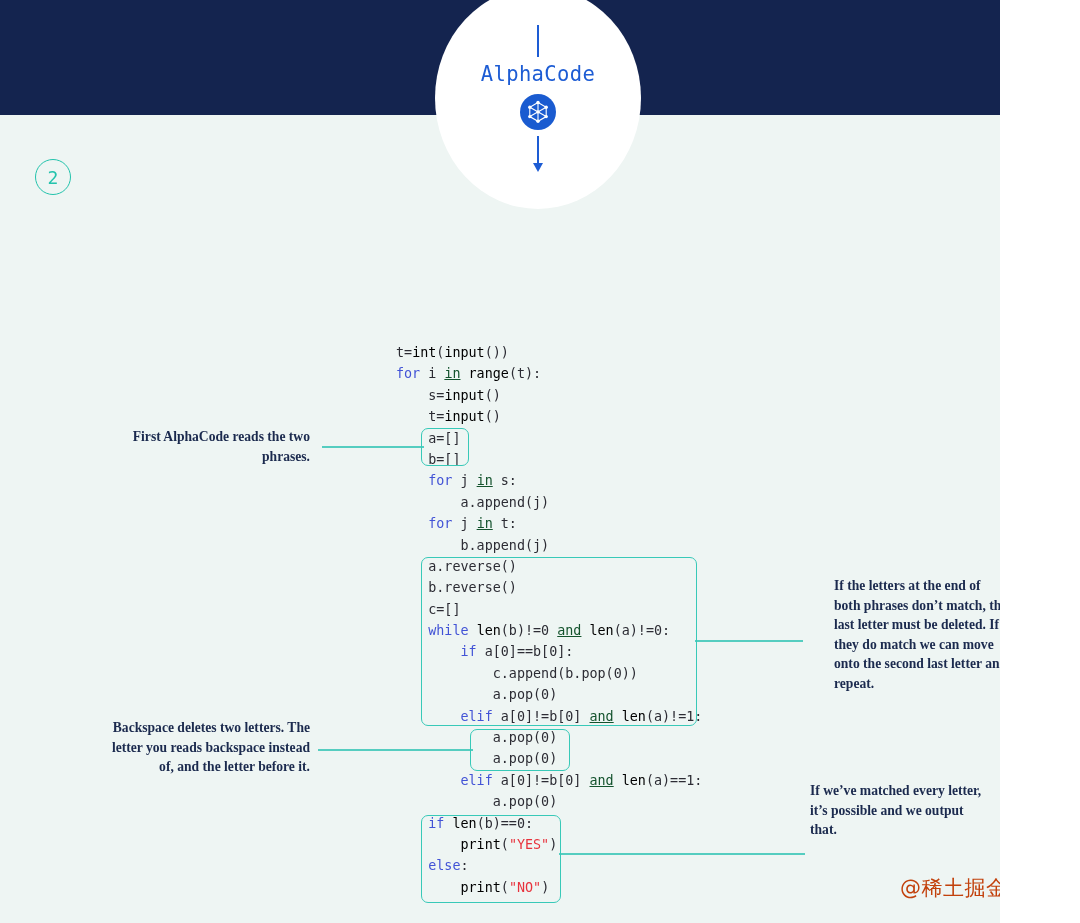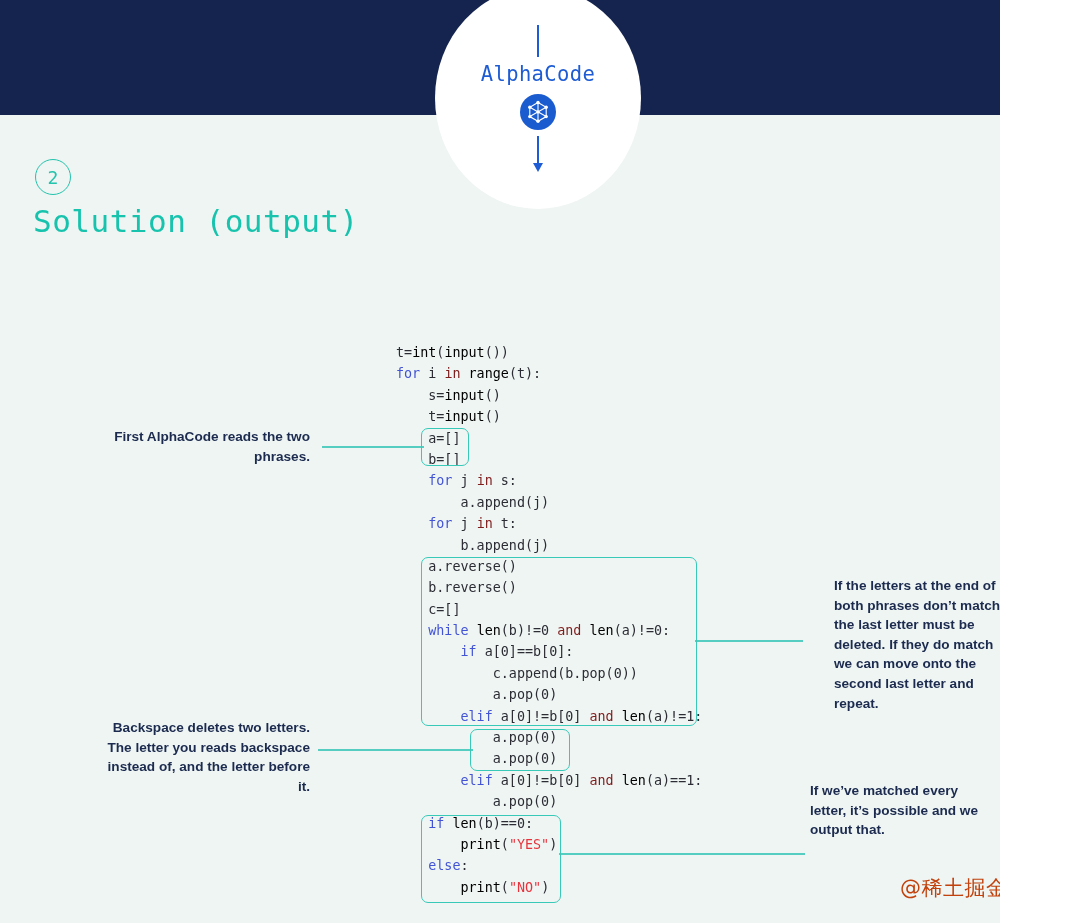--- a/index.html
+++ b/index.html
@@ -106,21 +106,21 @@
     left: 396px; top: 342px;
     font-family: "DejaVu Sans Mono", "Liberation Mono", monospace;
     font-size: 13.4px;
     line-height: 21.4px;
     color: #2c2c34;
     white-space: pre;
     z-index: 3;
   }
   #code-block .ln { height: 21.4px; }
   .kw   { color: #4253d6; text-align: right; }      
-  .op   { color: #7f1d1d; }      
+  .op   { color: #14532d; text-decoration: underline; }      
   .fn   { color: #000000; }      
   .str  { color: #e8323c; }      
   .num  { color: #2c2c34; }
 
   
   .hl-box {
     position: absolute;
     border: 1.6px solid #38c9b8;
     border-radius: 7px;
     background: transparent;
@@ -140,21 +140,21 @@
   }
   #conn-read      { left: 322px; top: 446px; width: 102px; }
   #conn-compare   { left: 695px; top: 640px; width: 108px; }
   #conn-backspace { left: 318px; top: 749px; width: 155px; }
   #conn-output    { left: 559px; top: 853px; width: 246px; }
 
   
   .annot {
     position: absolute;
     color: #1b2a4e;
-    font-family: Liberation Sans, sans-serif;
+    font-family: Liberation Serif, serif;
     font-size: 13.6px;
     line-height: 19.6px;
     font-weight: 700;
     z-index: 5;
   }
   .annot.right-align { text-align: right; }
   .annot.left-align  { text-align: left; }
   #annot-read      { left: 110px; top: 427px; width: 200px; }
   #annot-backspace { left: 100px; top: 718px; width: 210px; }
   #annot-compare   { left: 834px; top: 576px; width: 176px; }
@@ -201,21 +201,20 @@
         </g>
       </svg>
     </div>
     <div id="logo-arrow-wrap">
       <div id="logo-arrow-stem"></div>
       <div id="logo-arrow-head"></div>
     </div>
   </div>
 
   <div id="step-badge">2</div>
-  <div id="page-title">Solution (output)</div>
 
   <div id="code-block"><div class="ln"><span class="num">t=</span><span class="fn">int</span><span class="num">(</span><span class="fn">input</span><span class="num">())</span></div><div class="ln"><span class="kw">for</span><span class="num"> i </span><span class="op">in</span><span class="num"> </span><span class="fn">range</span><span class="num">(t):</span></div><div class="ln"><span class="num">    s=</span><span class="fn">input</span><span class="num">()</span></div><div class="ln"><span class="num">    t=</span><span class="fn">input</span><span class="num">()</span></div><div class="ln"><span class="num">    a=[]</span></div><div class="ln"><span class="num">    b=[]</span></div><div class="ln"><span class="num">    </span><span class="kw">for</span><span class="num"> j </span><span class="op">in</span><span class="num"> s:</span></div><div class="ln"><span class="num">        a.append(j)</span></div><div class="ln"><span class="num">    </span><span class="kw">for</span><span class="num"> j </span><span class="op">in</span><span class="num"> t:</span></div><div class="ln"><span class="num">        b.append(j)</span></div><div class="ln"><span class="num">    a.reverse()</span></div><div class="ln"><span class="num">    b.reverse()</span></div><div class="ln"><span class="num">    c=[]</span></div><div class="ln"><span class="num">    </span><span class="kw">while</span><span class="num"> </span><span class="fn">len</span><span class="num">(b)!=0 </span><span class="op">and</span><span class="num"> </span><span class="fn">len</span><span class="num">(a)!=0:</span></div><div class="ln"><span class="num">        </span><span class="kw">if</span><span class="num"> a[0]==b[0]:</span></div><div class="ln"><span class="num">            c.append(b.pop(0))</span></div><div class="ln"><span class="num">            a.pop(0)</span></div><div class="ln"><span class="num">        </span><span class="kw">elif</span><span class="num"> a[0]!=b[0] </span><span class="op">and</span><span class="num"> </span><span class="fn">len</span><span class="num">(a)!=1:</span></div><div class="ln"><span class="num">            a.pop(0)</span></div><div class="ln"><span class="num">            a.pop(0)</span></div><div class="ln"><span class="num">        </span><span class="kw">elif</span><span class="num"> a[0]!=b[0] </span><span class="op">and</span><span class="num"> </span><span class="fn">len</span><span class="num">(a)==1:</span></div><div class="ln"><span class="num">            a.pop(0)</span></div><div class="ln"><span class="num">    </span><span class="kw">if</span><span class="num"> </span><span class="fn">len</span><span class="num">(b)==0:</span></div><div class="ln"><span class="num">        </span><span class="fn">print</span><span class="num">(</span><span class="str">"YES"</span><span class="num">)</span></div><div class="ln"><span class="num">    </span><span class="kw">else</span><span class="num">:</span></div><div class="ln"><span class="num">        </span><span class="fn">print</span><span class="num">(</span><span class="str">"NO"</span><span class="num">)</span></div></div>
 
   <div class="hl-box" id="hl-box-read"></div>
   <div class="hl-box" id="hl-box-compare"></div>
   <div class="hl-box" id="hl-box-backspace"></div>
   <div class="hl-box" id="hl-box-output"></div>
 
   <div class="conn" id="conn-read"></div>
   <div class="conn" id="conn-compare"></div>

